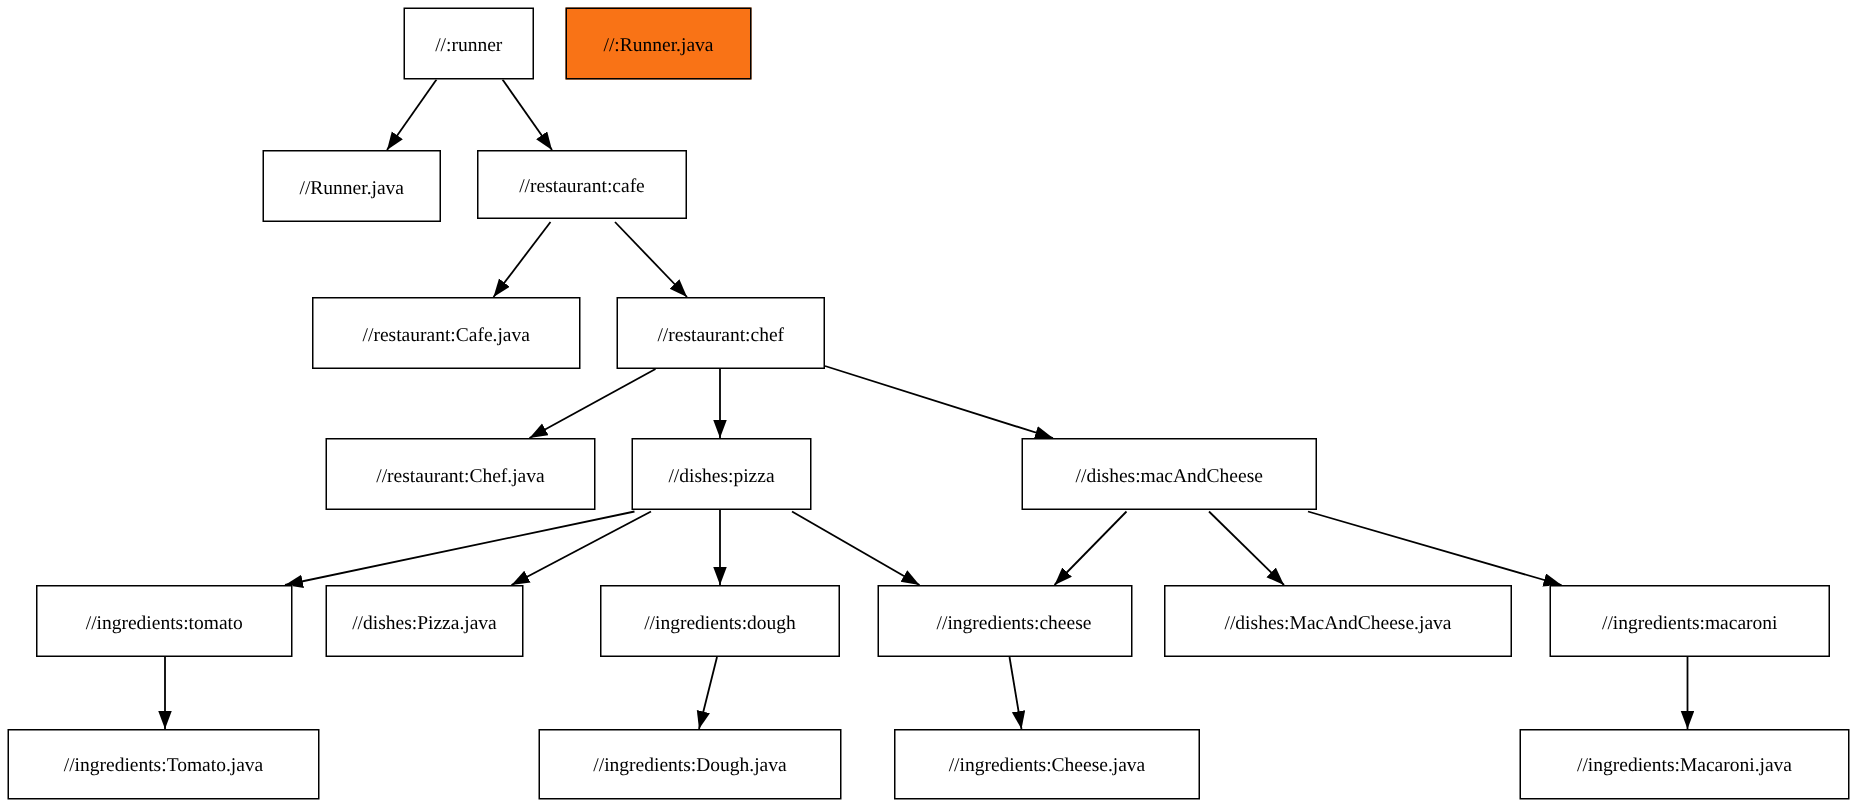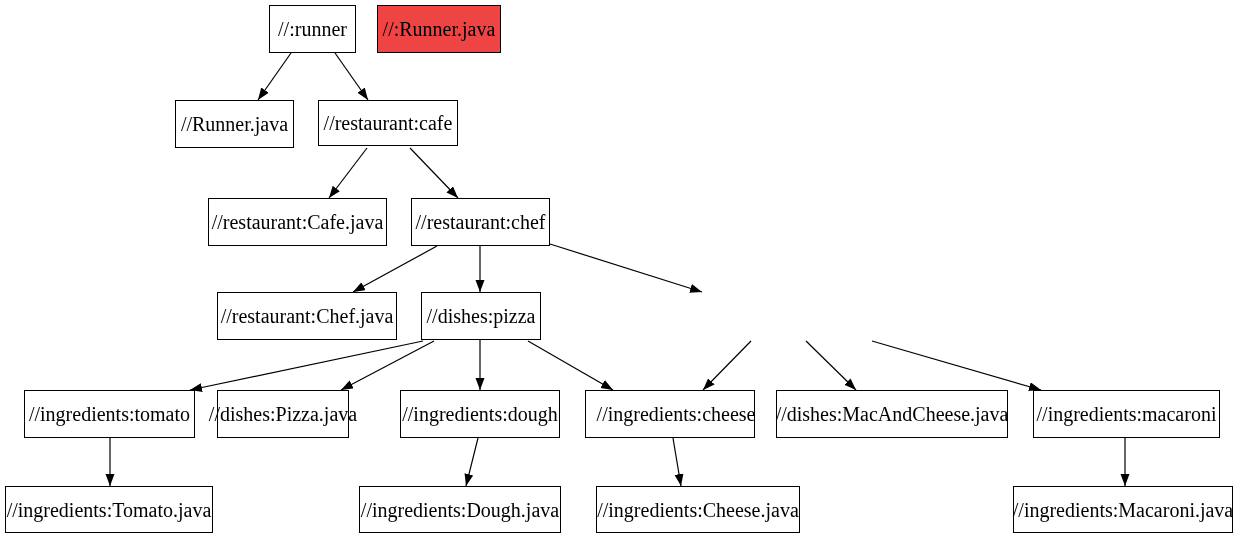--- a/index.html
+++ b/index.html
@@ -23,21 +23,21 @@
     height: 539px;
   }
   .node {
     position: absolute;
     box-sizing: border-box;
     background: #ffffff;
     border: 1px solid #000000;
     display: flex;
     align-items: center;
     justify-content: center;
-    font-size: 20px;
+    font-size: 13px;
     line-height: 1;
     color: #000000;
     white-space: nowrap;
     text-align: left;
   }
 </style>
 </head>
 <body>
 
 <div class="stage">
@@ -61,27 +61,28 @@
       <line x1="751" y1="341" x2="703" y2="390" stroke="#000000" stroke-width="1.2" marker-end="url(#arrow)"></line>
       <line x1="806" y1="341" x2="856" y2="390" stroke="#000000" stroke-width="1.2" marker-end="url(#arrow)"></line>
       <line x1="872" y1="341" x2="1041" y2="390" stroke="#000000" stroke-width="1.2" marker-end="url(#arrow)"></line>
       <line x1="110" y1="438" x2="110" y2="486" stroke="#000000" stroke-width="1.2" marker-end="url(#arrow)"></line>
       <line x1="478" y1="438" x2="466" y2="486" stroke="#000000" stroke-width="1.2" marker-end="url(#arrow)"></line>
       <line x1="673" y1="438" x2="681" y2="486" stroke="#000000" stroke-width="1.2" marker-end="url(#arrow)"></line>
       <line x1="1125" y1="438" x2="1125" y2="486" stroke="#000000" stroke-width="1.2" marker-end="url(#arrow)"></line>
     </svg>
 
 <div class="node" style="left: 269px; top: 5px; width: 87px; height: 48px; background: rgb(255, 255, 255); border-color: rgb(0, 0, 0); color: rgb(0, 0, 0);">//:runner</div>
-    <div class="node" style="left: 377px; top: 5px; width: 124px; height: 48px; background: #ef4444; border-color: rgb(0, 0, 0); color: rgb(0, 0, 0);">//:Runner.java</div>
+    <div class="node" style="left: 377px; top: 5px; width: 124px; height: 48px; background: #f97316; border-color: rgb(0, 0, 0); color: rgb(0, 0, 0);">//:Runner.java</div>
     <div class="node" style="left: 175px; top: 100px; width: 119px; height: 48px; background: rgb(255, 255, 255); border-color: rgb(0, 0, 0); color: rgb(0, 0, 0);">//Runner.java</div>
     <div class="node" style="left: 318px; top: 100px; width: 140px; height: 46px; background: rgb(255, 255, 255); border-color: rgb(0, 0, 0); color: rgb(0, 0, 0);">//restaurant:cafe</div>
     <div class="node" style="left: 208px; top: 198px; width: 179px; height: 48px; background: rgb(255, 255, 255); border-color: rgb(0, 0, 0); color: rgb(0, 0, 0);">//restaurant:Cafe.java</div>
     <div class="node" style="left: 411px; top: 198px; width: 139px; height: 48px; background: rgb(255, 255, 255); border-color: rgb(0, 0, 0); color: rgb(0, 0, 0);">//restaurant:chef</div>
     <div class="node" style="left: 217px; top: 292px; width: 180px; height: 48px; background: rgb(255, 255, 255); border-color: rgb(0, 0, 0); color: rgb(0, 0, 0);">//restaurant:Chef.java</div>
     <div class="node" style="left: 421px; top: 292px; width: 120px; height: 48px; background: rgb(255, 255, 255); border-color: rgb(0, 0, 0); color: rgb(0, 0, 0);">//dishes:pizza</div>
+    <div class="node" style="left: 681px; top: 292px; width: 197px; height: 48px; background: rgb(255, 255, 255); border-color: rgb(0, 0, 0); color: rgb(0, 0, 0);">//dishes:macAndCheese</div>
     <div class="node" style="left: 24px; top: 390px; width: 171px; height: 48px; background: rgb(255, 255, 255); border-color: rgb(0, 0, 0); color: rgb(0, 0, 0);">//ingredients:tomato</div>
     <div class="node" style="left: 217px; top: 390px; width: 132px; height: 48px; background: rgb(255, 255, 255); border-color: rgb(0, 0, 0); color: rgb(0, 0, 0);">//dishes:Pizza.java</div>
     <div class="node" style="left: 400px; top: 390px; width: 160px; height: 48px; background: rgb(255, 255, 255); border-color: rgb(0, 0, 0); color: rgb(0, 0, 0);">//ingredients:dough</div>
     <div class="node" style="left: 585px; top: 390px; width: 170px; height: 48px; background: rgb(255, 255, 255); border-color: rgb(0, 0, 0); color: rgb(0, 0, 0); padding-left: 12px;">//ingredients:cheese</div>
     <div class="node" style="left: 776px; top: 390px; width: 232px; height: 48px; background: rgb(255, 255, 255); border-color: rgb(0, 0, 0); color: rgb(0, 0, 0);">//dishes:MacAndCheese.java</div>
     <div class="node" style="left: 5px; top: 486px; width: 208px; height: 47px; background: rgb(255, 255, 255); border-color: rgb(0, 0, 0); color: rgb(0, 0, 0);">//ingredients:Tomato.java</div>
     <div class="node" style="left: 1033px; top: 390px; width: 187px; height: 48px; background: rgb(255, 255, 255); border-color: rgb(0, 0, 0); color: rgb(0, 0, 0);">//ingredients:macaroni</div>
     <div class="node" style="left: 359px; top: 486px; width: 202px; height: 47px; background: rgb(255, 255, 255); border-color: rgb(0, 0, 0); color: rgb(0, 0, 0);">//ingredients:Dough.java</div>
     <div class="node" style="left: 583px; top: 486px; width: 204px; height: 47px; background: rgb(255, 255, 255); border-color: rgb(0, 0, 0); color: rgb(0, 0, 0); margin-left: 13px;">//ingredients:Cheese.java</div>
     <div class="node" style="left: 1013px; top: 486px; width: 220px; height: 47px; background: rgb(255, 255, 255); border-color: rgb(0, 0, 0); color: rgb(0, 0, 0);">//ingredients:Macaroni.java</div>

